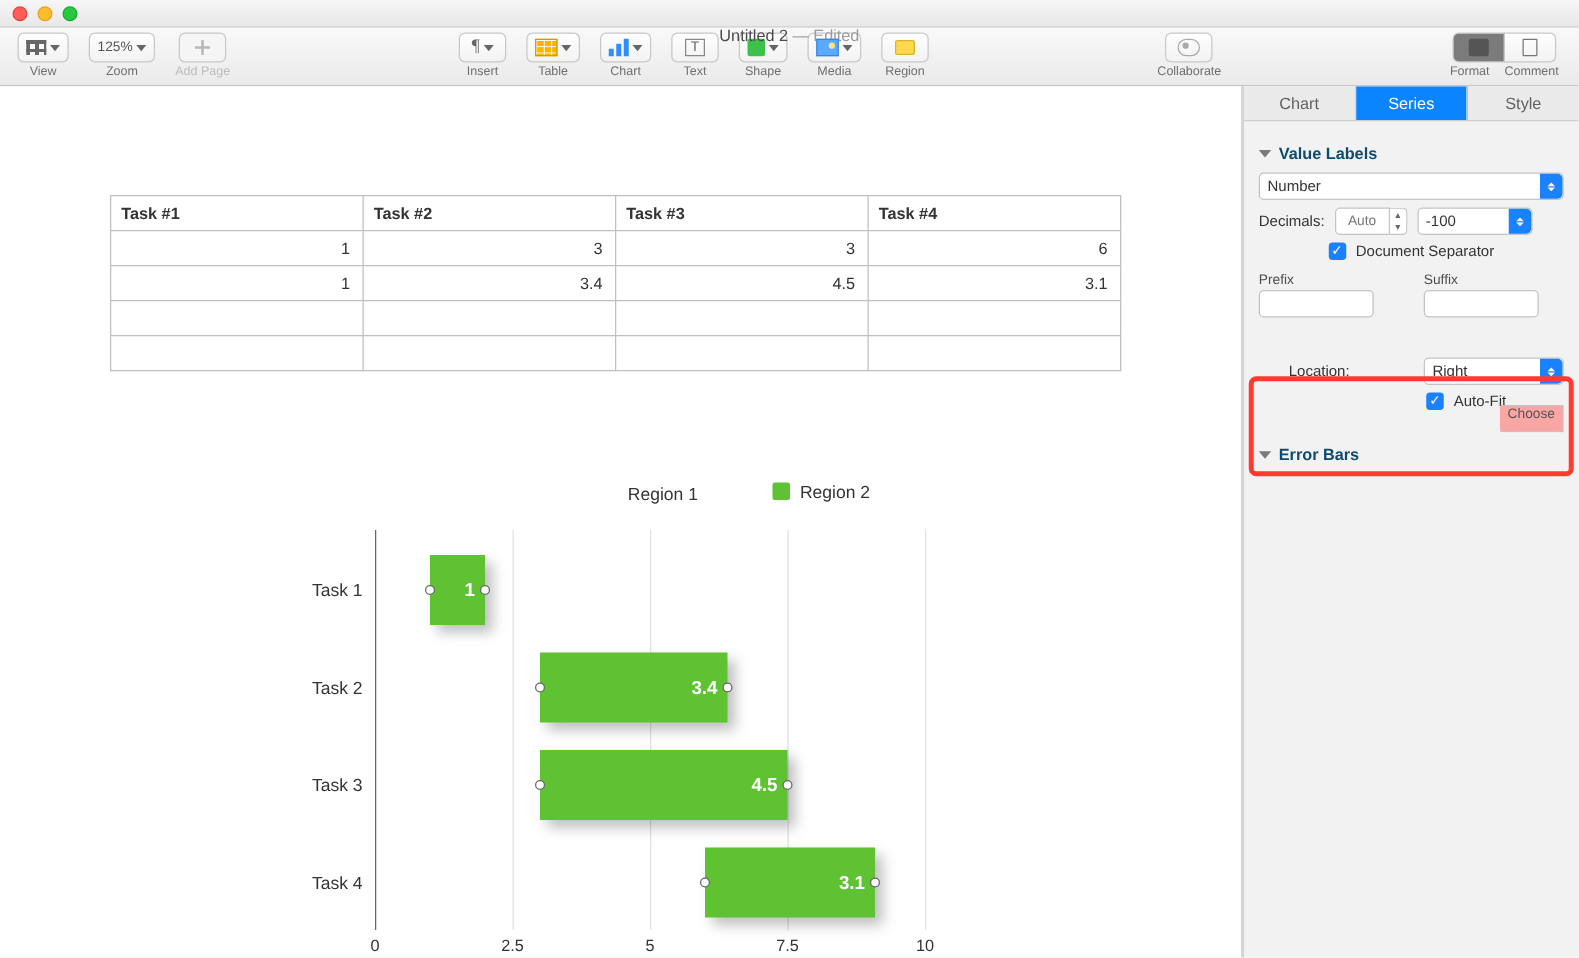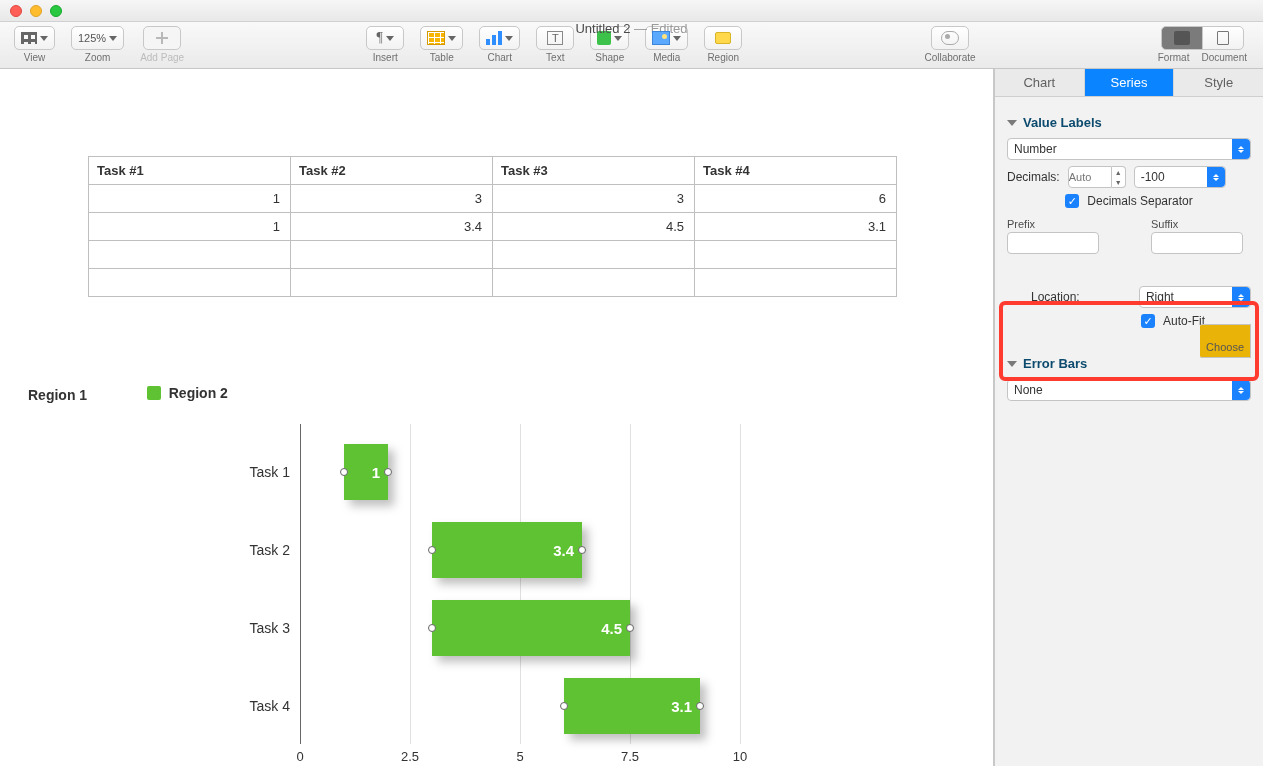--- a/index.html
+++ b/index.html
@@ -31,21 +31,21 @@
   .doc-wrap { position: absolute; top: 69px; left: 0; right: 269px; bottom: 0; background: #ffffff; border-right: 1px solid #c8c8c8; overflow: hidden; }
 
   
   .data-table { position: absolute; left: 88px; top: 87px; border: 1px solid #bfbfbf; border-collapse: collapse; background: #fff; }
   .data-table th, .data-table td { border: 1px solid #bfbfbf; height: 28px; font-size: 13px; }
   .data-table th { text-align: left; padding-left: 8px; font-weight: 700; background: #fff; }
   .data-table td { text-align: right; padding-right: 10px; }
   .col { width: 202px; }
 
   
-  .legend { position: absolute; left: 0; right: 269px; top: 316px; text-align: left; font-weight: bold; }
+  .legend { position: absolute; left: 0; right: 269px; top: 316px; text-align: right; }
   .legend-item { display: inline-flex; align-items: center; margin: 0 28px; font-size: 14px; }
   .swatch { width: 14px; height: 14px; margin-right: 8px; border-radius: 2px; }
 
   
   .chart { position: absolute; left: 240px; top: 355px; width: 520px; height: 340px; }
   .axis-line { position: absolute; left: 60px; top: 0; width: 1px; height: 320px; background: #666; }
   .gridline { position: absolute; top: 0; width: 1px; height: 320px; background: #e0e0e0; }
   .x-tick { position: absolute; top: 325px; font-size: 13px; color: #333; transform: translateX(-50%); }
   .y-cat { position: absolute; left: -60px; width: 110px; font-size: 14px; color: #333; text-align: right; transform: translateY(-50%); }
   .bar-wrap { position: absolute; height: 56px; }
@@ -62,29 +62,29 @@
   .insp-body { padding: 10px 12px; }
   .sect-header { display: flex; align-items: center; font-weight: 600; font-size: 13px; color: #0c4a6e; margin: 8px 0; }
   .disc { width:0; height:0; border-left:5px solid transparent; border-right:5px solid transparent; border-top:6px solid #7a7a7a; margin-right:6px; }
   .select-ctl { width: 100%; height: 22px; background: #fff; border: 1px solid #c4c4c4; border-radius: 4px; display: flex; align-items: center; padding: 0 6px; position: relative; font-size: 12px; color: #333; }
   .select-ctl .caret { position: absolute; right: 0; top: 0; height: 100%; width: 18px; background: #1a82ff; border-radius: 0 4px 4px 0; display:flex; flex-direction:column; align-items:center; justify-content:center; gap:1px;}
   .select-ctl .caret:before, .select-ctl .caret:after { content:""; width:0; height:0; border-left:3px solid transparent; border-right:3px solid transparent; }
   .select-ctl .caret:before { border-bottom:3px solid #fff; }
   .select-ctl .caret:after  { border-top:3px solid #fff; }
   .row { display: flex; align-items: center; margin: 6px 0; gap: 8px; font-size: 12px; }
   .stepper { display:flex; align-items:center; height:22px; }
-  .stepper input { width: 44px; height: 22px; border: 1px solid #c4c4c4; border-radius: 4px 0 0 4px; font-size: 11px; color: #aaa; }
+  .stepper input { width: 44px; height: 22px; border: 1px solid #c4c4c4; border-radius: 4px 0 0 4px; text-align: center; font-size: 11px; color: #aaa; }
   .stepper .arrows { width: 14px; height: 22px; border: 1px solid #c4c4c4; border-left: none; border-radius: 0 4px 4px 0; background: #fff; display:flex; flex-direction:column;}
   .stepper .arrows span{flex:1; display:flex; align-items:center; justify-content:center; font-size:7px; color:#666;}
   .sel-small { width: 92px; }
   .chk { width: 14px; height: 14px; border-radius: 3px; background: #1a82ff; display:inline-flex; align-items:center; justify-content:center; color:#fff; font-size:11px; line-height:1; }
   .text-in { height: 22px; border: 1px solid #c4c4c4; border-radius: 4px; background: #fff; width: 92px; padding: 0 4px; font-size: 12px; }
   .highlight-box { position: absolute; border: 4px solid #ff3b30; border-radius: 6px; pointer-events: none; }
   .small-label { font-size: 11px; color: #4d4d4d; margin-bottom: 2px; }
-  .choose-btn { position:absolute; right:0; top:52px; height:22px; background:#eab308; border:1px solid #c4c4c4; border-left:none; border-radius:2px 0 0 2px; padding:16px 6px; font-size:11px; color:#555;text-align:right;}
+  .choose-btn { position:absolute; right:0; top:52px; height:22px; background:#fca5a5; border:1px solid #c4c4c4; border-left:none; border-radius:2px 0 0 2px; padding:0 6px; font-size:11px; color:#555;text-align:right;}
 
   
   .ic { display:inline-block; width:18px; height:14px; }
   .ic-grid { background: repeating-linear-gradient(#666,#666 3px,transparent 3px,transparent 7px), repeating-linear-gradient(90deg,#666,#666 3px,transparent 3px,transparent 7px); width:16px; height:12px; }
   .ic-chev { width:0; height:0; border-left:4px solid transparent; border-right:4px solid transparent; border-top:5px solid #666; display:inline-block; margin-left:3px; vertical-align:middle;}
   .ic-plus { position:relative; width:14px; height:14px; }
   .ic-plus:before,.ic-plus:after{content:"";position:absolute;background:#b8b8b8;}
   .ic-plus:before{left:6px; top:1px; width:2px; height:12px;}
   .ic-plus:after{top:6px; left:1px; height:2px; width:12px;}
   .ic-para{font-family:Georgia,serif; font-size:14px; color:#666;}
@@ -234,21 +234,21 @@
     <div class="tb-btns format-btns">
       <div class="tb-btn active">
           <span class="ic-brush"></span>
         </div>
       <div class="tb-btn">
           <span class="ic-doc"></span>
         </div>
     </div>
     <div style="display:flex; gap:12px;">
       <div class="tb-label">Format</div>
-      <div class="tb-label">Document</div>
+      <div class="tb-label">Comment</div>
     </div>
   </div>
   <div style="width:8px"></div>
 </div>
 
 <div class="doc-wrap">
 
   <table class="data-table">
     <colgroup>
         <col class="col">
@@ -388,24 +388,24 @@
           </div>
       </div>
       <div class="select-ctl sel-small">
         <span>-100</span>
         <span class="caret"></span>
       </div>
     </div>
 
     <div class="row" style="justify-content:center;">
       <span class="chk">✓</span>
-      <span>Decimals Separator</span>
-    </div>
-
-    <div class="row" style="gap:52px; margin-top:10px;">
+      <span>Document Separator</span>
+    </div>
+
+    <div class="row" style="gap:40px; margin-top:10px;">
       <div>
         <div class="small-label">Prefix</div>
         <input class="text-in" style="">
       </div>
       <div>
         <div class="small-label">Suffix</div>
         <input class="text-in" style="">
       </div>
     </div>
 
@@ -421,20 +421,16 @@
         <span class="chk">✓</span>
         <span>Auto-Fit</span>
       </div>
       <div class="choose-btn">Choose</div>
     </div>
 
     <div class="sect-header" style="margin-top:14px">
       <span class="disc"></span>
       <span>Error Bars</span>
     </div>
-    <div class="select-ctl">
-      <span>None</span>
-      <span class="caret"></span>
-    </div>
   </div>
 
   <div class="highlight-box" style="left:4px; top:232px; width:260px; height:80px;"></div>
 </div>
 
 </body></html>

